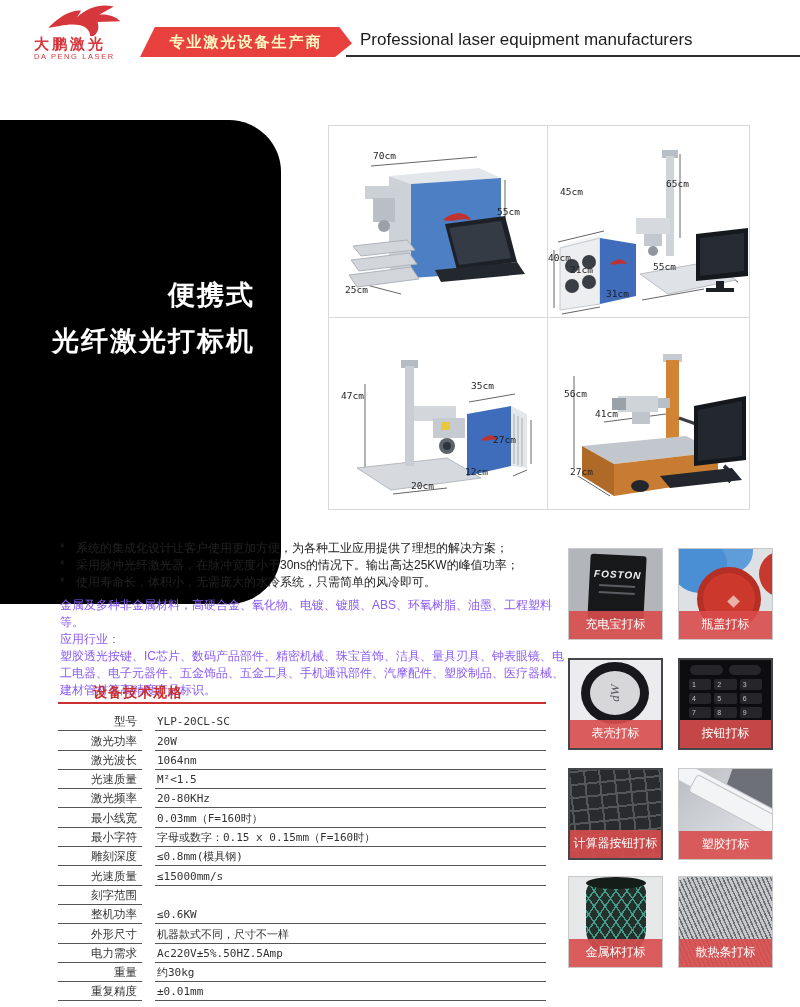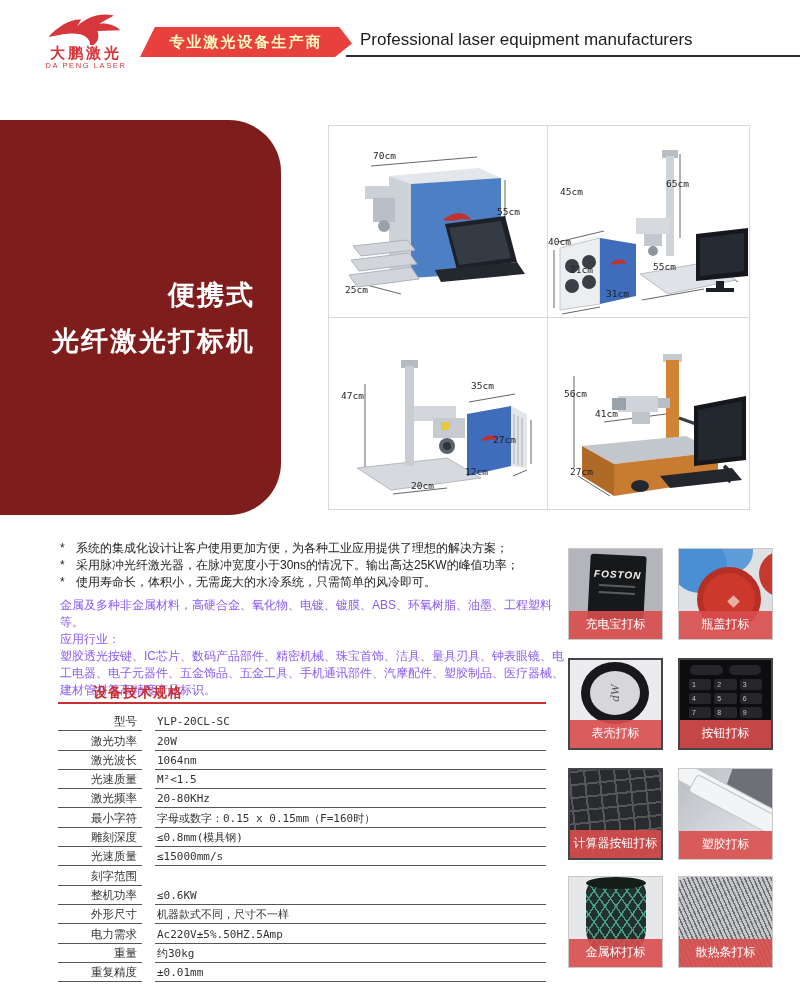--- a/index.html
+++ b/index.html
@@ -1,32 +1,32 @@
 <!DOCTYPE html>
 <html><head>
 <meta charset="utf-8">
 <style>
   * { margin:0; padding:0; box-sizing:border-box; }
   html,body { background:#fff; }
   body { font-family:"Liberation Sans","DejaVu Sans",sans-serif; color:#222; }
   .page { position:relative; width:800px; height:1007px; background:#fff; overflow:hidden; margin:0 auto; }
 
   
-  .logo { position:absolute; left:34px; top:9px; width:104px; text-align:center; }
+  .logo { position:absolute; left:34px; top:0; width:104px; text-align:left; }
   .logo svg { width:90px; height:36px; display:block; margin:0 auto; }
   .brand-cn { color:#d6373c; font-weight:bold; font-size:15px; letter-spacing:3px; line-height:16px; }
   .brand-en { color:#d6373c; font-size:7.5px; letter-spacing:1.6px; line-height:9px; }
   .banner { position:absolute; left:140px; top:27px; width:212px; height:30px; background:#e8403d;
             clip-path:polygon(7% 0,94% 0,100% 55%,92% 100%,0 100%);
             color:#fef9c3; font-size:15px; font-weight:bold; letter-spacing:2px; text-align:center; line-height:30px; }
   .banner-en { position:absolute; left:360px; top:30px; font-size:17px; color:#1d1d1d; }
   .header-line { position:absolute; left:346px; top:55px; width:454px; height:2px; background:#2e2e2e; }
 
   
-  .hero { position:absolute; left:0; top:120px; width:281px; height:395px; background:#7f1d1d; border-radius:0 52px 52px 0; }
+  .hero { position:absolute; left:0; top:120px; width:281px; height:484px; background:#000000; border-radius:0 52px 52px 0; }
   .hero-title { position:absolute; right:26px; top:152px; text-align:right; color:#fff; font-size:27px; font-weight:600; line-height:46px; letter-spacing:2px; }
 
   
   .pgrid { position:absolute; left:328px; top:125px; width:422px; height:385px; }
   .pcell { position:absolute; background:#fff; border:1px solid #d9d9d9; }
   .pc1 { left:0; top:0; width:220px; height:193px; }
   .pc2 { left:219px; top:0; width:203px; height:193px; }
   .pc3 { left:0; top:192px; width:220px; height:193px; }
   .pc4 { left:219px; top:192px; width:203px; height:193px;padding-left:14px; }
   .pcell svg { position:absolute; left:0; top:0; width:100%; height:100%; }
@@ -179,21 +179,21 @@
         <polygon points="92,148 160,136 188,154 120,168" fill="#dfe2e6" stroke="#b9bec4"></polygon>
         <g>
           <polygon points="148,108 200,102 200,150 148,155" fill="#15181d"></polygon>
           <polygon points="152,112 196,107 196,145 152,150" fill="#262b33"></polygon>
           <rect x="168" y="155" width="8" height="7" fill="#1c2026"></rect>
             <rect x="158" y="162" width="28" height="4" fill="#1c2026"></rect>
         </g>
       </svg>
       <span class="dim" style="left:12px; top:60px;">45cm</span>
       <span class="dim" style="left:118px; top:52px;">65cm</span>
-      <span class="dim" style="left:0px; top:110px;">40cm</span>
+      <span class="dim" style="left:0px; top:126px;">40cm</span>
       <span class="dim" style="left:22px; top:138px;">21cm</span>
       <span class="dim" style="left:105px; top:135px;">55cm</span>
       <span class="dim" style="left:58px; top:162px;">31cm</span>
     </div>
 
     <div class="pcell pc3">
       <svg viewBox="0 0 218 191">
         <g stroke="#555" stroke-width="0.9" fill="none">
           <path d="M36,66 L36,150"></path>
             <path d="M140,84 L186,76"></path>
@@ -299,20 +299,24 @@
         <div class="sl">激光波长</div>
         <div class="sv">1064nm</div>
       </div>
     <div class="srow">
         <div class="sl">光速质量</div>
         <div class="sv">M²&lt;1.5</div>
       </div>
     <div class="srow">
         <div class="sl">激光频率</div>
         <div class="sv">20-80KHz</div>
+      </div>
+    <div class="srow">
+        <div class="sl">最小线宽</div>
+        <div class="sv">0.03mm（F=160时）</div>
       </div>
     <div class="srow">
         <div class="sl">最小字符</div>
         <div class="sv">字母或数字：0.15 x 0.15mm（F=160时）</div>
       </div>
     <div class="srow">
         <div class="sl">雕刻深度</div>
         <div class="sv">≤0.8mm(模具钢)</div>
       </div>
     <div class="srow">

